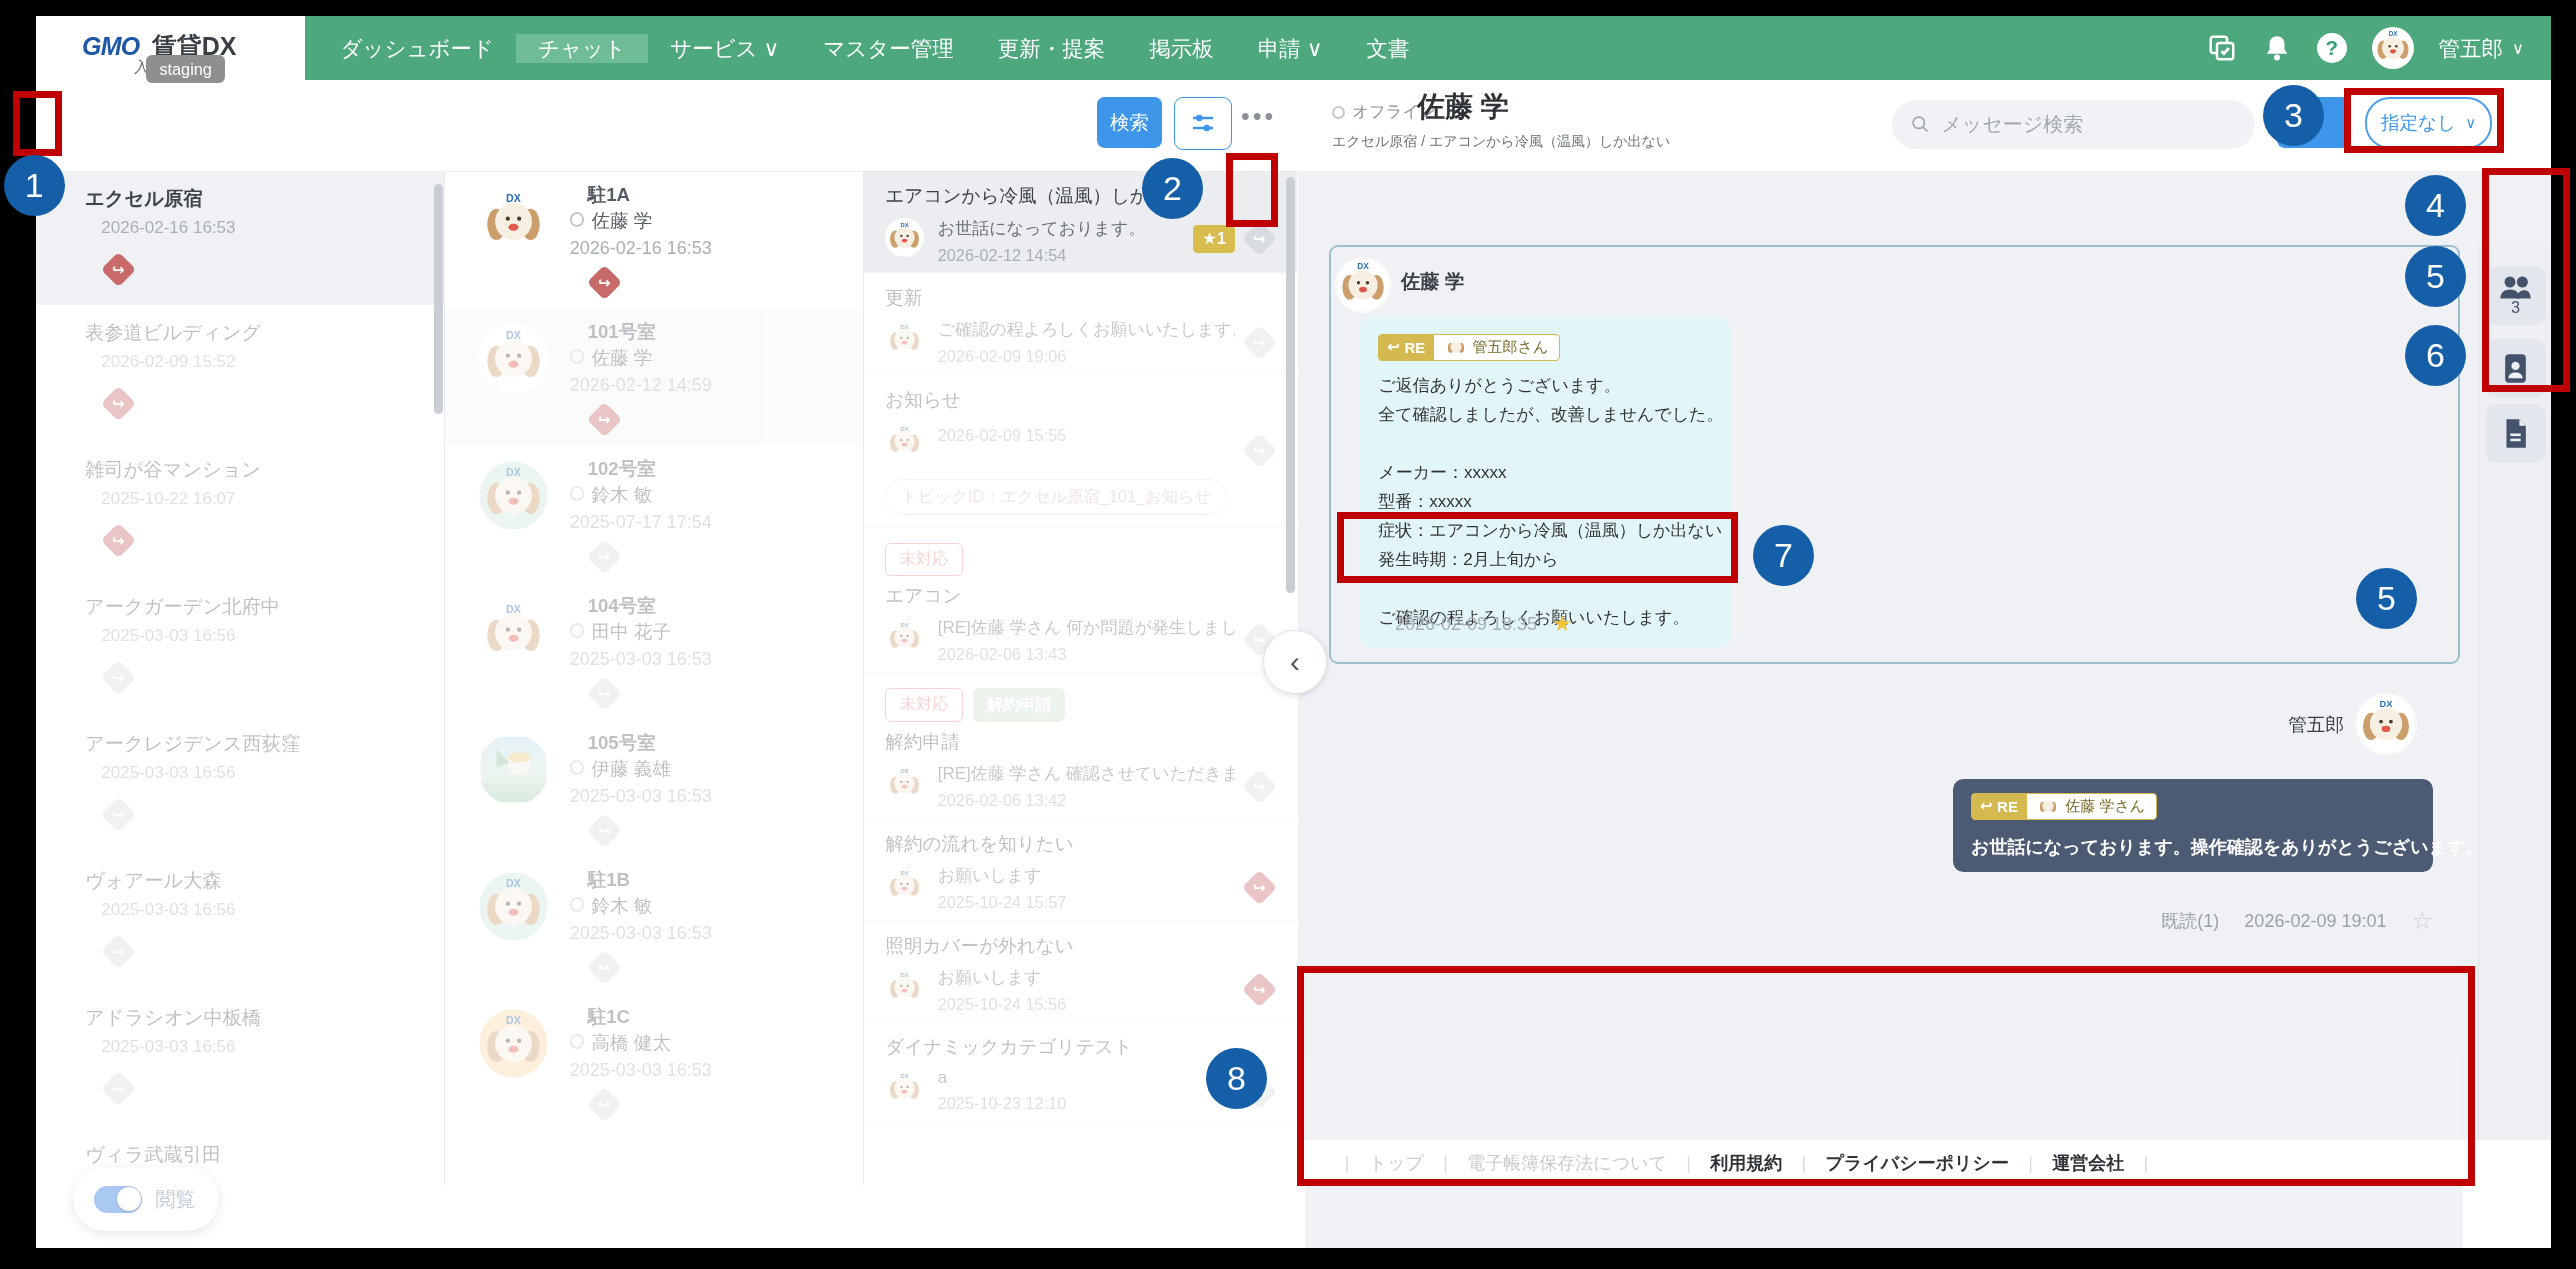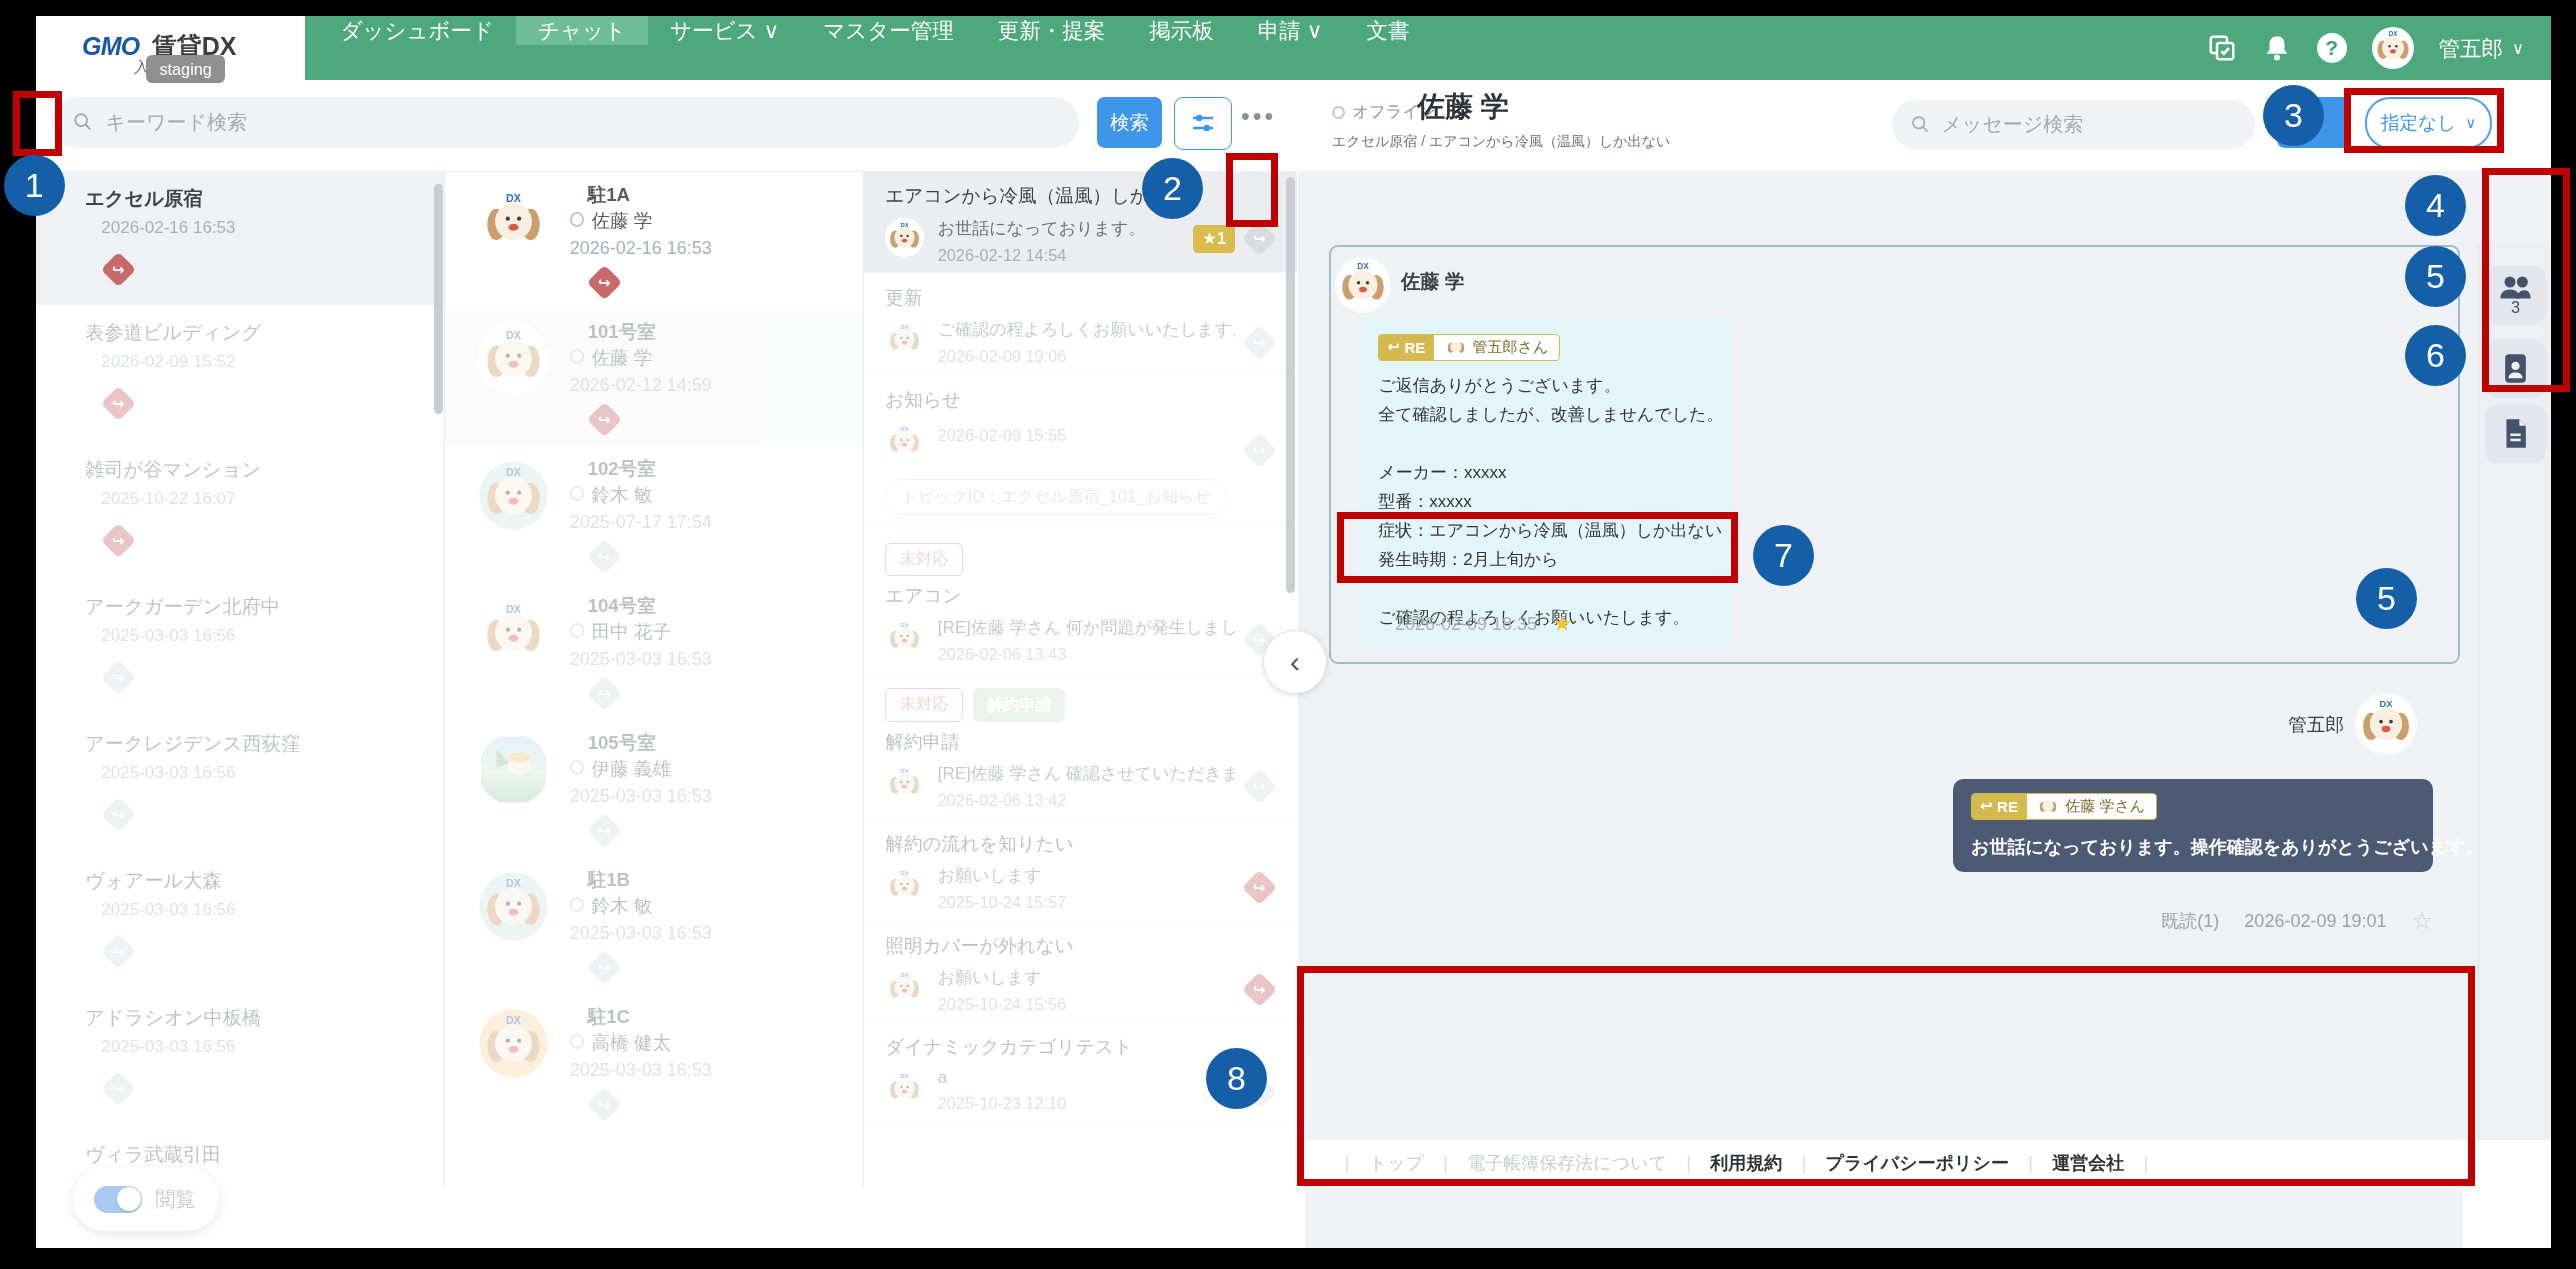--- a/index.html
+++ b/index.html
@@ -8,21 +8,21 @@
   .page{position:absolute;left:36px;top:16.3px;width:2515px;height:1232px;background:#fff;overflow:hidden;}
   
   .topnav{position:absolute;left:0;top:0;width:100%;height:64px;background:#4EA87E;display:flex;align-items:stretch;}
   .logo{width:269px;background:#fff;position:relative;flex:0 0 auto;}
   .logo-line{position:absolute;left:46px;top:13.4px;font-size:25px;font-weight:bold;white-space:nowrap;}
   .logo-gmo{color:#1D57A6;font-style:italic;letter-spacing:-0.7px;}
   .logo-brand{color:#3A3F45;padding-left:12px;}
   .logo-sub{position:absolute;left:98px;top:42px;font-size:15px;color:#666;}
   .env-badge{position:absolute;left:110px;top:39px;background:#8F8F8F;color:#fff;font-size:16.3px;
              padding:4.5px 13.4px;border-radius:6px;z-index:3;}
-  .nav-items{display:flex;align-items:flex-start;margin-left:13.4px;}
+  .nav-items{display:flex;align-items:center;margin-left:13.4px;}
   .nav-item{display:flex;align-items:center;padding:0 22px;color:#fff;font-size:21.5px;cursor:pointer;white-space:nowrap;}
   .nav-item.active{background:#6FBD96;}
   .nav-right{margin-left:auto;display:flex;align-items:center;gap:25px;padding-right:27px;}
   .nav-ico{width:30px;height:30px;}
   .q-circle{width:30px;height:30px;border-radius:50%;background:#fff;color:#3AA079;font-size:21px;font-weight:bold;
             display:flex;align-items:center;justify-content:center;}
   .user-name{color:#fff;font-size:21.5px;display:flex;align-items:center;gap:9px;}
   .caret{font-size:16.3px;}
   
   .avatar{border-radius:50%;overflow:hidden;display:inline-block;flex:0 0 auto;background:#fff;}
@@ -204,27 +204,20 @@
           </span>
         <span class="user-name">
             <span>管五郎</span>
             <span class="caret">∨</span>
           </span>
       </div>
     </div>
 
     <div class="left-pane">
       <div class="search-row">
-        <div class="kw-input">
-          <svg width="22" height="22" viewBox="0 0 24 24">
-              <circle cx="10" cy="10" r="6.5" fill="none" stroke="#A3A9B0" stroke-width="2"></circle>
-              <path d="M15 15l5 5" stroke="#A3A9B0" stroke-width="2"></path>
-            </svg>
-          <span class="kw-ph">キーワード検索</span>
-        </div>
         <button class="btn-search">検索</button>
         <div class="btn-filter">
           <svg width="30" height="30" viewBox="0 0 24 24">
               <path d="M4 8h16" stroke="#3D96EA" stroke-width="2"></path>
               <circle cx="9" cy="8" r="2.6" fill="#3D96EA"></circle>
               <path d="M4 16h16" stroke="#3D96EA" stroke-width="2"></path>
               <circle cx="15" cy="16" r="2.6" fill="#3D96EA"></circle>
             </svg>
         </div>
         <div class="dots">•••</div>

